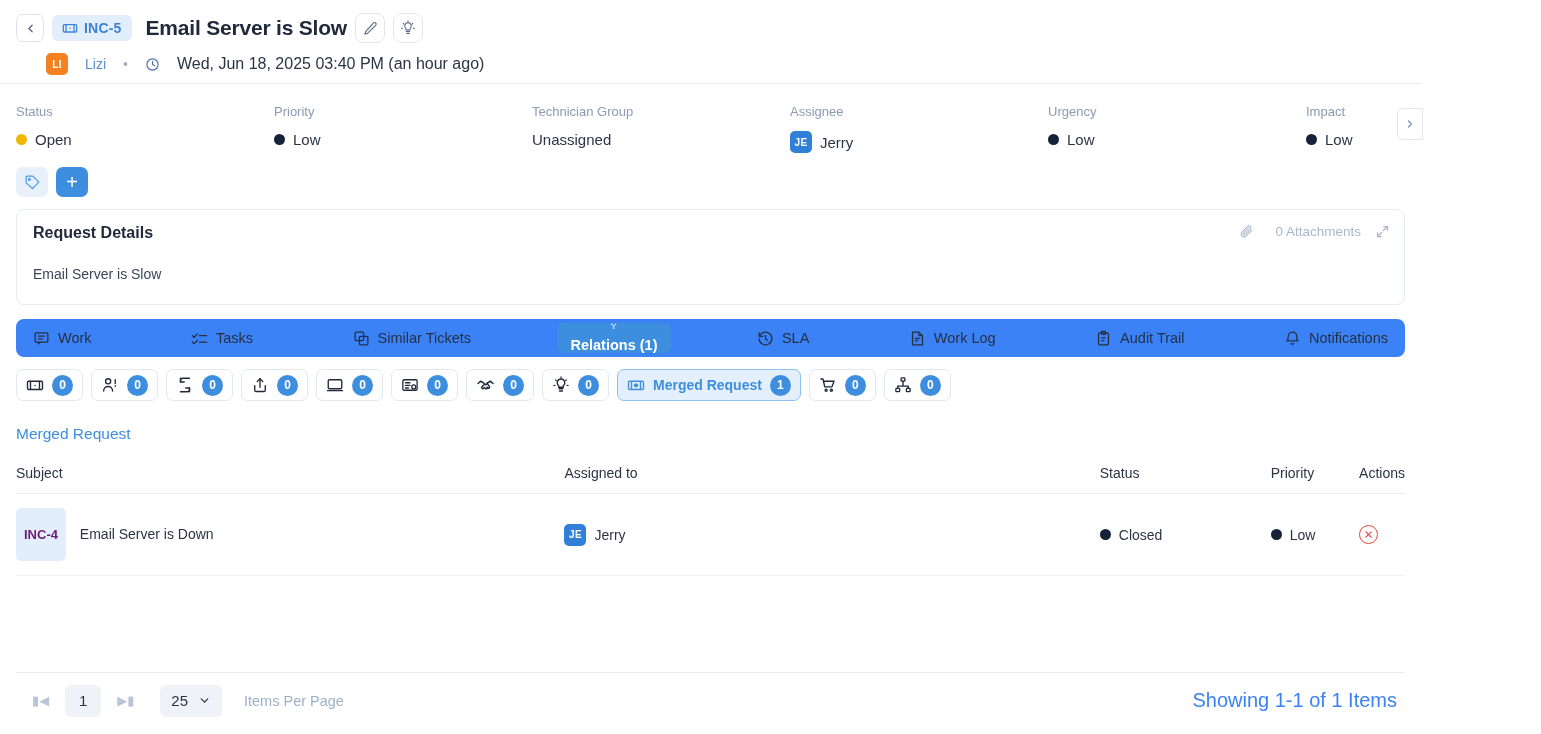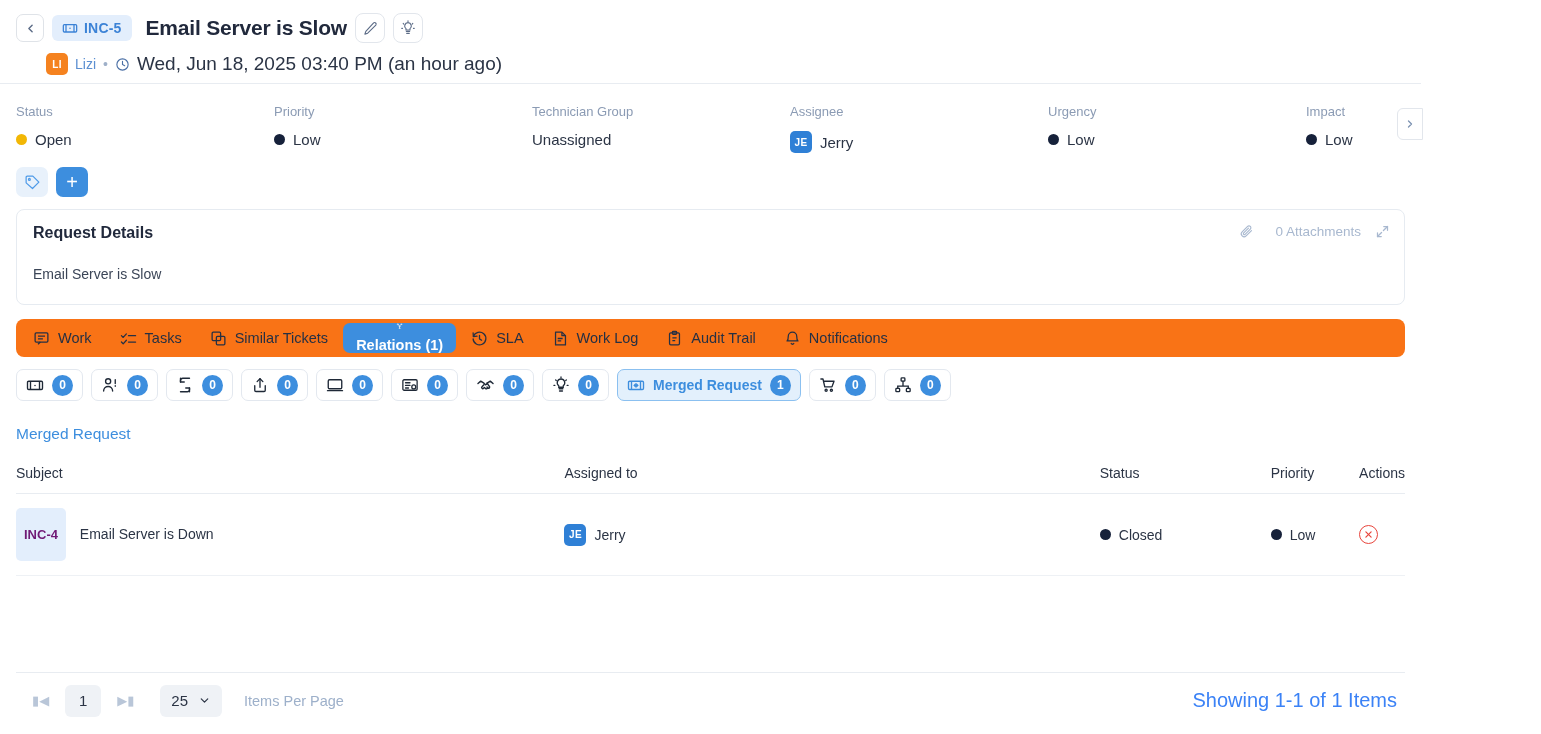--- a/index.html
+++ b/index.html
@@ -26,30 +26,30 @@
     padding:5px 10px; border-radius:6px; display:flex; align-items:center; gap:6px;
     letter-spacing:.2px;
   }
   .ticket-title {
     font-size:21px; font-weight:700; color:#21293c; margin-left:6px; letter-spacing:-.2px;
   }
   .sq-btn {
     width:30px; height:30px; border:1px solid #e2e6ec; border-radius:8px; background:#fff;
     display:flex; align-items:center; justify-content:center; color:#5b6b86; cursor:pointer;
   }
-  .header-row2 { display:flex; align-items:center; gap:7px; margin-top:9px; padding-left:30px; }
+  .header-row2 { display:flex; align-items:center; gap:17px; margin-top:9px; padding-left:30px; }
   .avatar {
     width:22px; height:22px; border-radius:5px; color:#fff; font-size:10px; font-weight:700;
     display:flex; align-items:center; justify-content:center; letter-spacing:.3px;
   }
   .avatar.orange { background:#f5821f; }
   .avatar.blue { background:#2f80d6; }
   .author-name { color:#5b8fd1; font-size:14px; }
   .dot-sep { color:#9fb0c9; font-size:14px; }
-  .meta-time { color:#2b3445; font-size:19px; }
+  .meta-time { color:#2b3445; font-size:16px; }
   .hdr-divider { height:1px; background:#e8ecf1; width:100%; }
 
   
   .fields {
     display:flex; padding:20px 16px 0 16px; position:relative;
   }
   .field { width:258px; flex:0 0 258px; }
   .field-label { font-size:13px; color:#8b9bb4; margin-bottom:12px; }
   .field-value { font-size:15px; color:#2b3445; display:flex; align-items:center; gap:8px; }
   .bullet { width:11px; height:11px; border-radius:50%; display:inline-block; flex:0 0 11px; }
@@ -77,22 +77,22 @@
   .details-title { font-size:16px; font-weight:700; color:#21293c; }
   .details-body { font-size:14px; color:#3b4557; margin-top:24px; }
   .details-actions {
     position:absolute; right:14px; top:14px; display:flex; align-items:center; gap:14px;
     color:#a8b8cf; font-size:13.5px;
   }
   .attach { display:flex; align-items:flex-end; gap:21px; cursor:pointer; }
 
   
   .tabbar {
-    margin:14px 16px 0 16px; background:#f97316; border-radius:8px; height:38px;
-    display:flex; align-items:center; padding:0 4px; gap:2px;
+    margin:14px 16px 0 16px; background:#3b82f6; border-radius:8px; height:38px;
+    display:flex; align-items:center; padding:0 4px; gap:2px;justify-content:space-between;
   }
   .tab {
     display:flex; align-items:center; gap:8px; padding:0 13px; height:30px;
     border-radius:7px; font-size:14.5px; color:#263043; cursor:pointer; white-space:nowrap;
   }
   .tab.active { background:#3d8ede; color:#fff; font-weight:700;flex-direction:column; }
 
   
   .chips { display:flex; gap:8px; padding:12px 16px 0 16px; flex-wrap:nowrap; }
   .chip {

